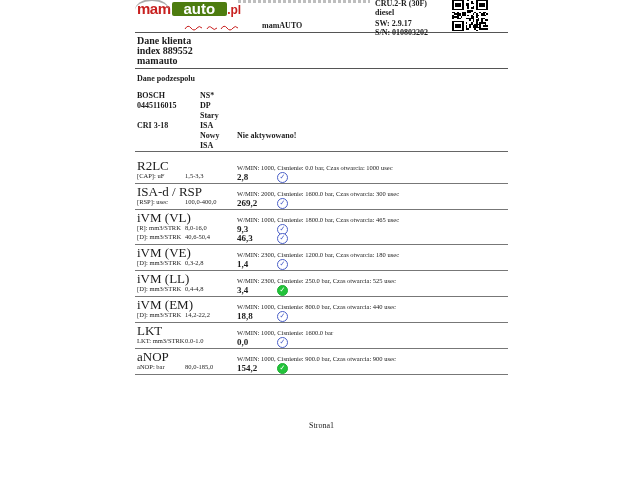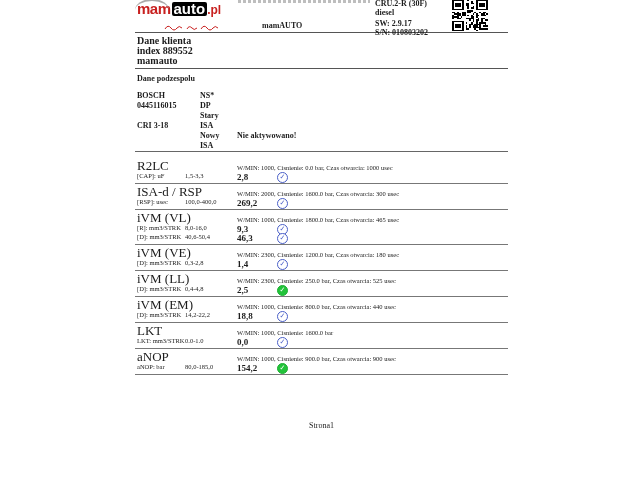--- a/index.html
+++ b/index.html
@@ -5,21 +5,21 @@
   html,body{margin:0;padding:0;width:640px;height:480px;background:#ffffff;overflow:hidden;}
   .canvas{position:relative;width:640px;height:473px;background:#fff;}
   .content{position:absolute;left:135px;top:0;width:373px;font-family:"Liberation Serif",serif;color:#1c1c1c;}
 
   
   .hdr{position:relative;height:32px;border-bottom:1px solid #555;}
   .logo{position:absolute;left:2px;top:2px;}
   .logo-row{display:flex;align-items:baseline;font-family:"Liberation Sans",sans-serif;font-weight:bold;font-size:15px;line-height:14px;}
   .logo-car{position:absolute;left:-2px;top:-3px;width:34px;height:9px;border-top:2px solid #aaa;border-radius:50% 50% 0 0/100% 100% 0 0;}
   .logo-mam{color:#c8201f;letter-spacing:-0.5px;}
-  .logo-auto{background:#000000;color:#fff;padding:0 2px;border-radius:2px;margin-left:1px;text-align:right;}
+  .logo-auto{background:#4d7c0f;color:#fff;padding:0 12px;border-radius:2px;margin-left:1px;text-align:right;}
   .logo-pl{color:#c8201f;font-size:12px;}
   .logo-tagline{margin-top:1px;text-align:right;height:8px;}
   .cut-line{position:absolute;left:103px;top:0;width:132px;height:3px;
     background:repeating-linear-gradient(90deg,#9a9a9a 0 3px,transparent 3px 5px);opacity:.65;}
   .hdr-center{position:absolute;left:127px;top:21px;font-size:8px;font-weight:bold;}
   .hdr-right{position:absolute;left:240px;top:0;font-size:8px;font-weight:bold;line-height:8.5px;}
   .hdr-right .gap{height:3px;}
   .qr{position:absolute;left:317px;top:0;width:36px;height:31px;}
 
   
@@ -294,21 +294,21 @@
       </div>
 
       <div class="section">
         <div class="sec-head">
           <div class="sec-name">iVM (LL)</div>
           <div class="sec-specs">W/MIN: 2300, Cisnienie: 250.0 bar, Czas otwarcia: 525 usec</div>
         </div>
         <div class="trow">
           <span class="t-label">[D]: mm3/STRK</span>
           <span class="t-range">0,4-4,8</span>
-          <span class="t-value">2,5</span>
+          <span class="t-value">3,4</span>
           <span class="check status-green">✓</span>
         </div>
       </div>
 
       <div class="section">
         <div class="sec-head">
           <div class="sec-name">iVM (EM)</div>
           <div class="sec-specs">W/MIN: 1000, Cisnienie: 800.0 bar, Czas otwarcia: 440 usec</div>
         </div>
         <div class="trow">

